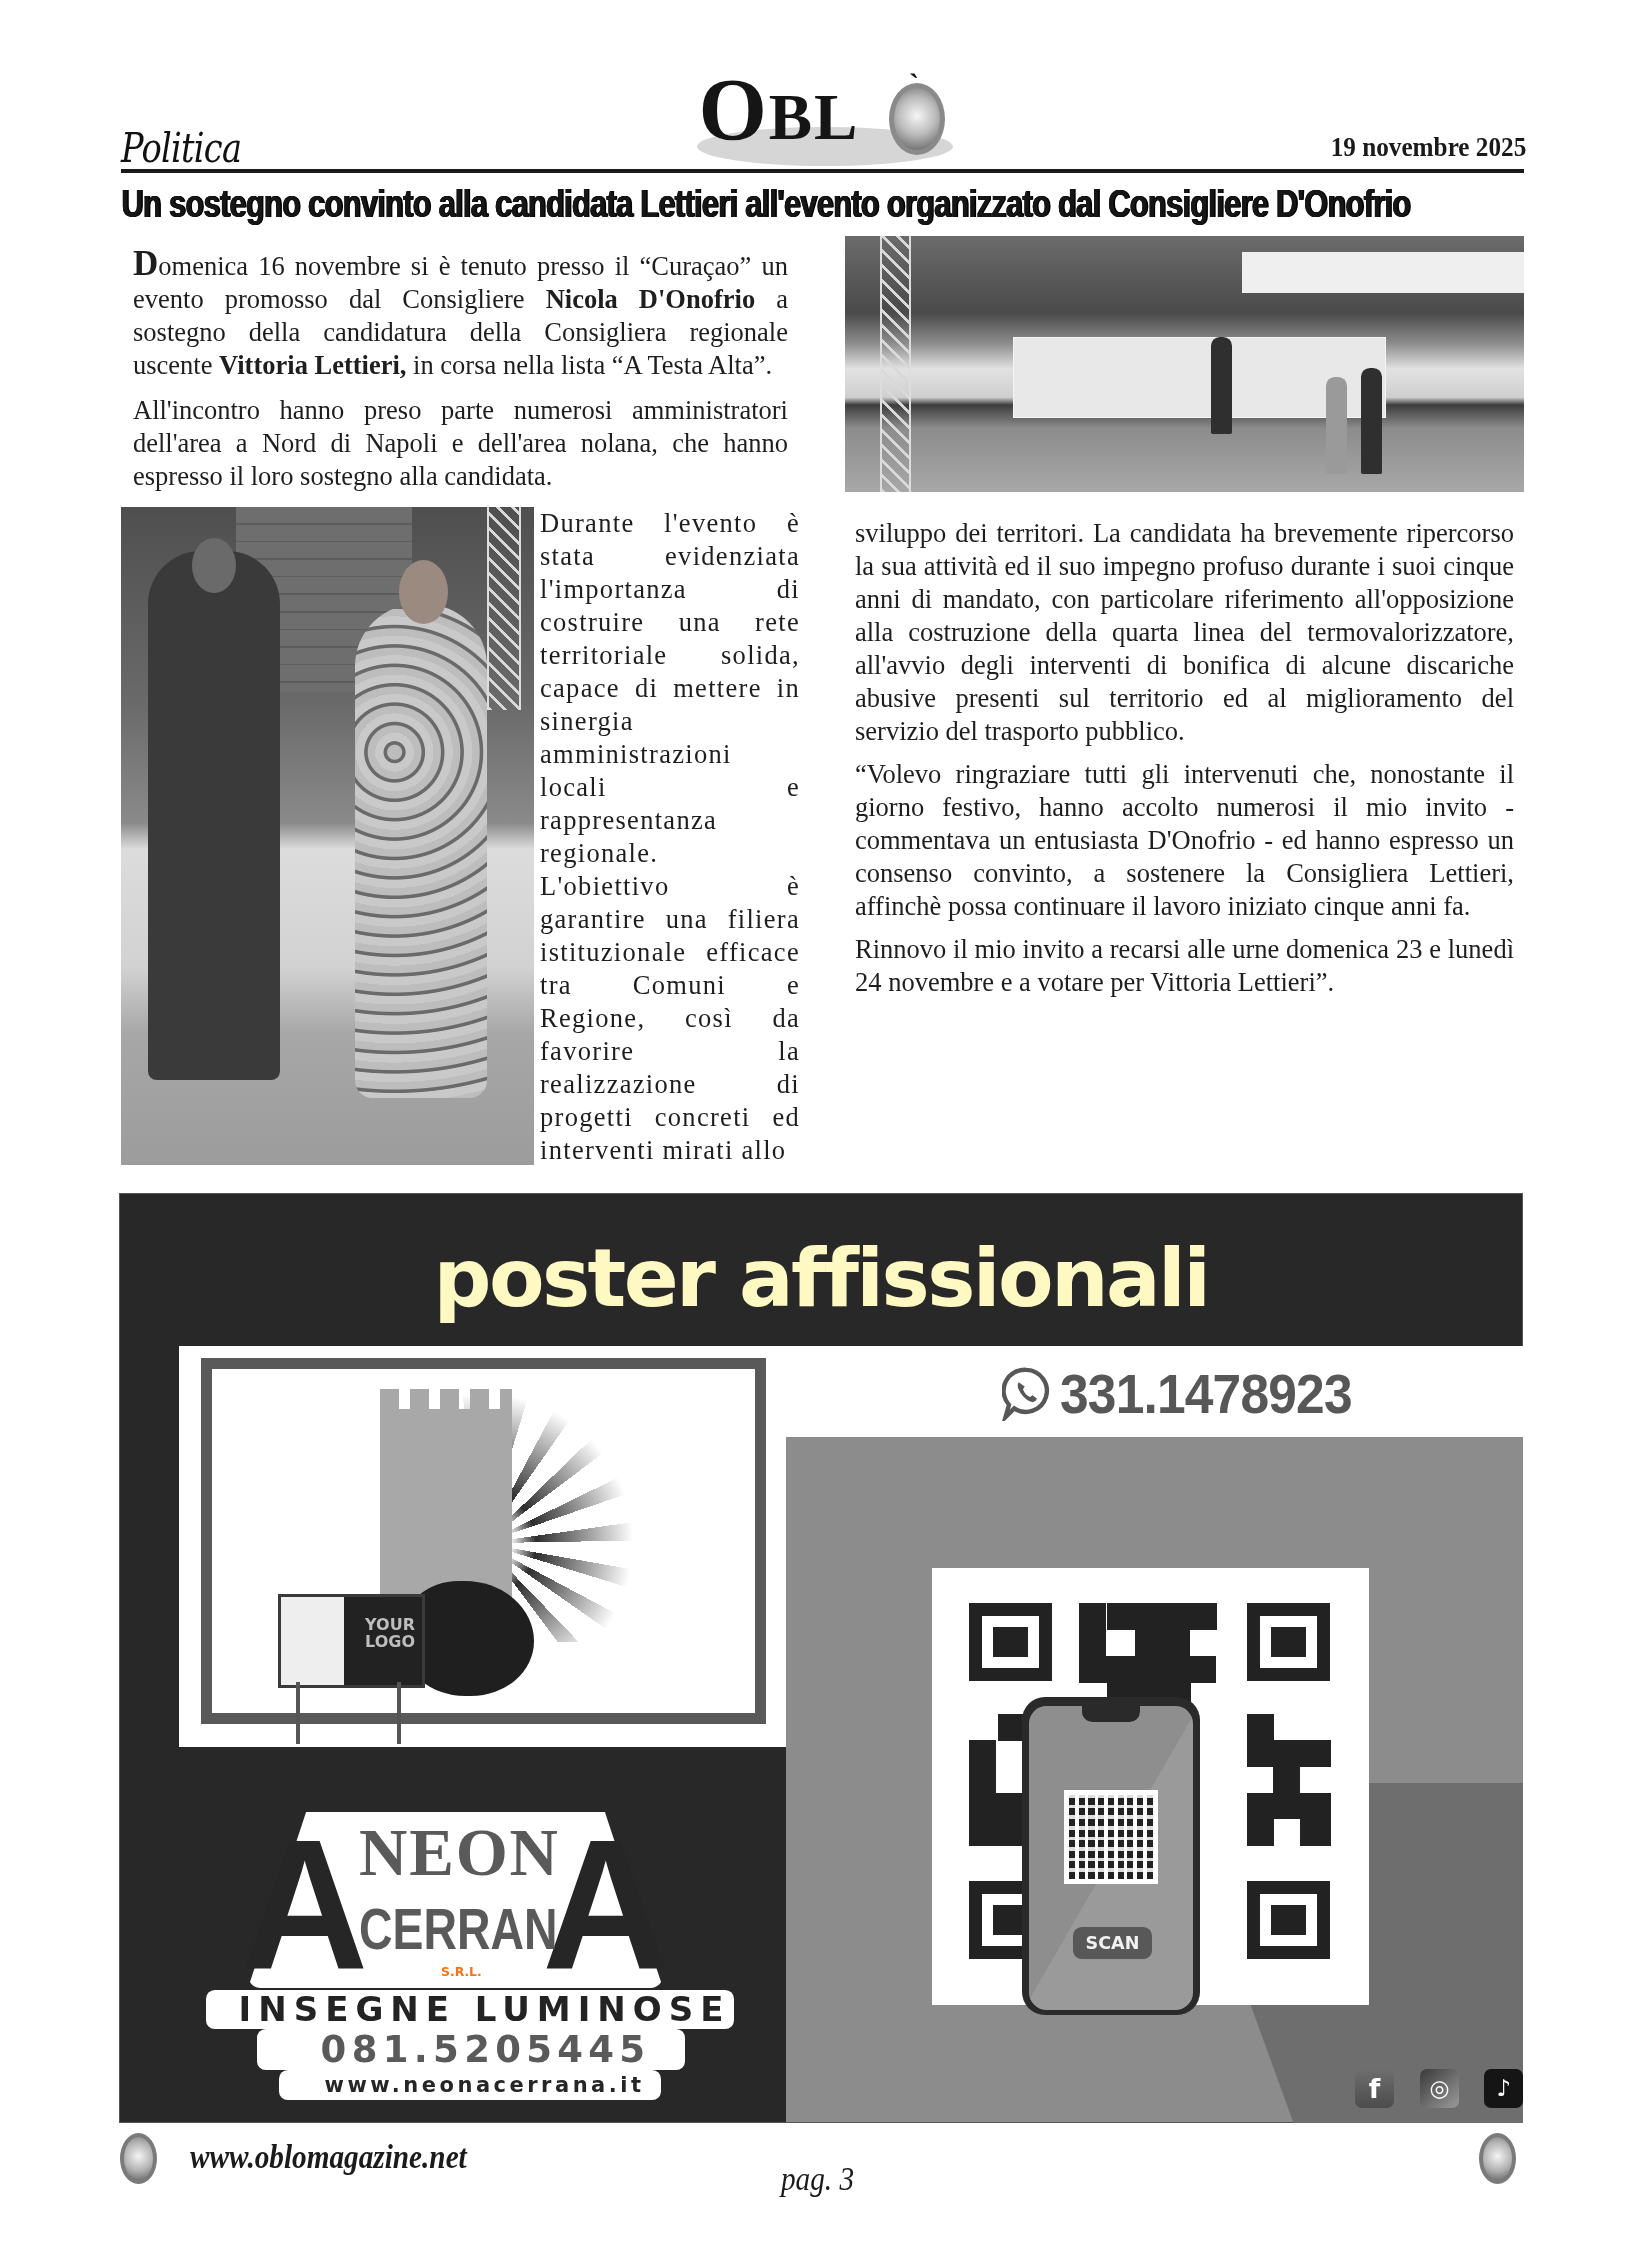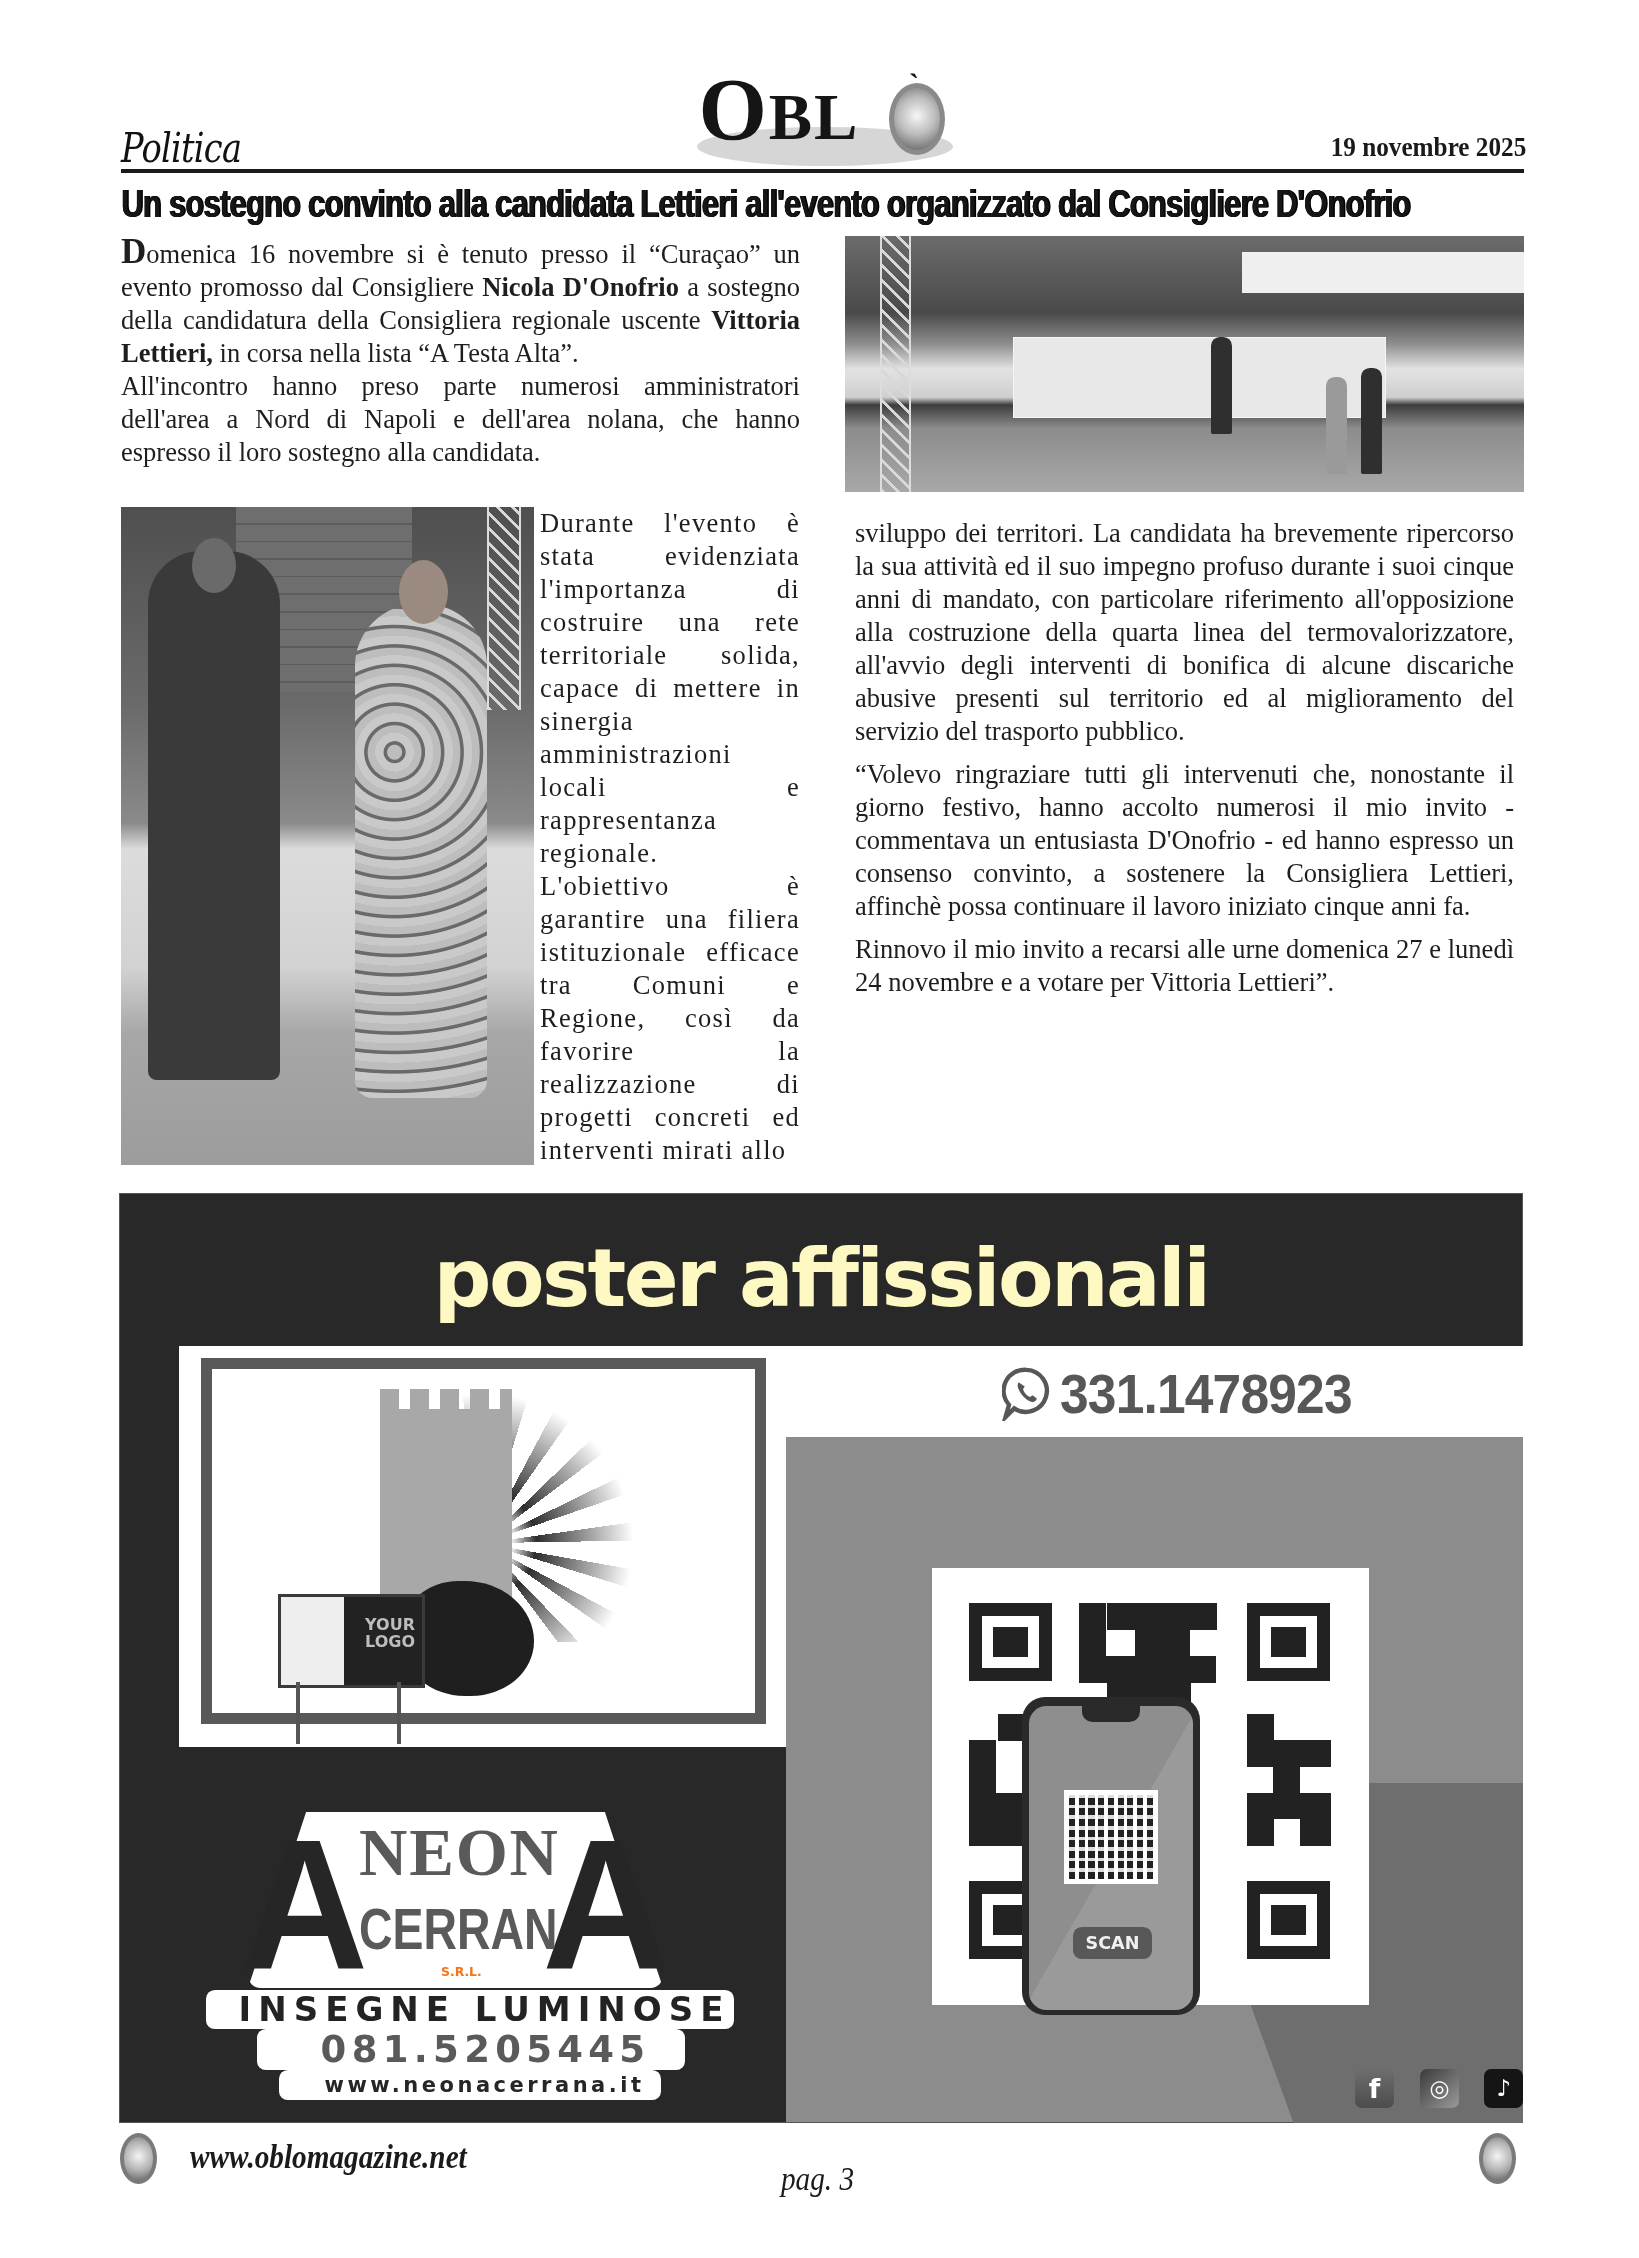--- a/index.html
+++ b/index.html
@@ -24,21 +24,21 @@
   .rule { left:121px; top:169px; width:1403px; height:3.5px; background:#1a1a1a; }
 
   .headline { left:121px; top:176px; width:1403px; font-family:"Liberation Sans", sans-serif; font-weight:bold;
     font-size:39px; line-height:56px; letter-spacing:-0.9px; white-space:nowrap; color:#161616;
     transform:scaleX(0.79); transform-origin:left top; text-shadow:0 0 0 #000, 0.9px 0 0 #000, 1.8px 0 0 #000; }
 
   
   .body-text { font-family:"Liberation Serif", serif; font-size:26.5px; line-height:33px; color:#1e1e1e;
     text-align:justify; }
   .col1-top { left:121px; top:235px; width:679px; }
-  .col1-top p { margin:0; }
+  .col1-top p { margin:12px; }
   .dropcap { font-weight:bold; font-size:35px; }
   .col-mid { left:540px; top:507px; width:260px; letter-spacing:1.3px; text-align:justify; text-align-last:justify; }
   .col-mid p { margin:0; }
   .col-mid p:last-child { text-align-last:auto; }
   .col-right { left:845px; top:507px; width:679px; }
   .col-right p { margin:10px; }
 
   
   .photo { background:#8a8a8a; overflow:hidden; }
   .photo-crowd { left:845px; top:236px; width:679px; height:256px;
@@ -162,21 +162,21 @@
 </div>
 
 <div class="abs body-text col-mid">
   <p>Durante l'evento è stata evidenziata l'importanza di costruire una rete territoriale solida, capace di mettere in sinergia amministrazioni locali e rappresentanza regionale.</p>
   <p>L'obiettivo è garantire una filiera istituzionale efficace tra Comuni e Regione, così da favorire la realizzazione di progetti concreti ed interventi mirati allo</p>
 </div>
 
 <div class="abs body-text col-right">
   <p>sviluppo dei territori. La candidata ha brevemente ripercorso la sua attività ed il suo impegno profuso durante i suoi cinque anni di mandato, con particolare riferimento all'opposizione alla costruzione della quarta linea del termovalorizzatore, all'avvio degli interventi di bonifica di alcune discariche abusive presenti sul territorio ed al miglioramento del servizio del trasporto pubblico.</p>
   <p>“Volevo ringraziare tutti gli intervenuti che, nonostante il giorno festivo, hanno accolto numerosi il mio invito - commentava un entusiasta D'Onofrio - ed hanno espresso un consenso convinto, a sostenere la Consigliera Lettieri, affinchè possa continuare il lavoro iniziato cinque anni fa.</p>
-  <p>Rinnovo il mio invito a recarsi alle urne domenica 27 e lunedì 24 novembre e a votare per Vittoria Lettieri”.</p>
+  <p>Rinnovo il mio invito a recarsi alle urne domenica 23 e lunedì 24 novembre e a votare per Vittoria Lettieri”.</p>
 </div>
 
 <div class="abs ad">
   <div class="ad-title">poster affissionali</div>
 
   <div class="ad-white"></div>
 
   <div class="ad-left-frame">
     <div class="ad-photo-frame">
       <div class="rays"></div>

